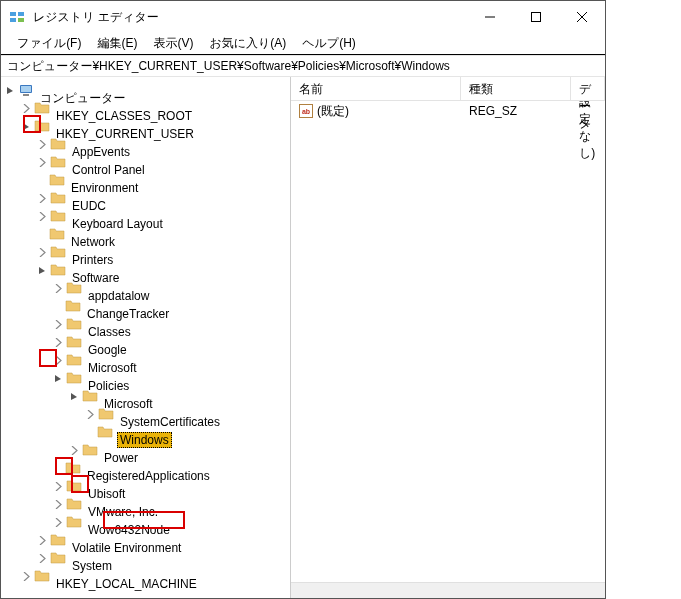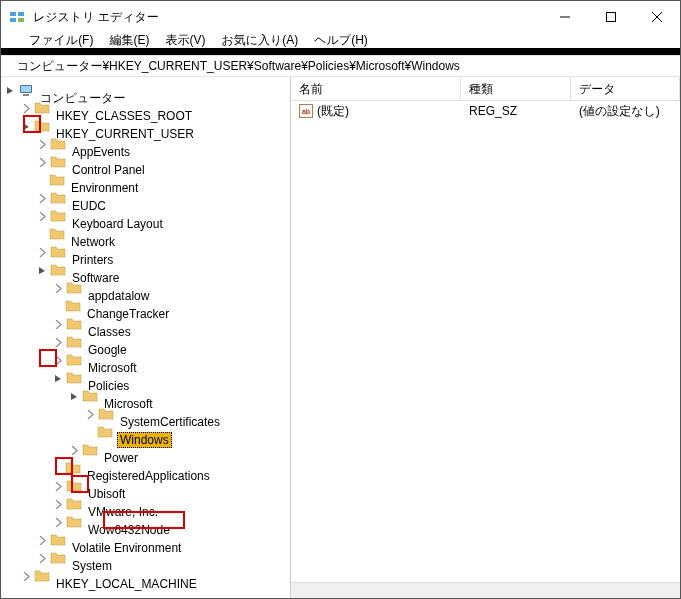--- a/index.html
+++ b/index.html
@@ -1,25 +1,25 @@
 <!DOCTYPE html>
 <html><head>
 <meta charset="utf-8">
 <style>
 * { margin: 0; padding: 0; box-sizing: border-box; font-family: "Yu Gothic UI", "Meiryo", sans-serif; font-size: 12px; }
 body { background: #fff; color: #000; }
-.window { width: 681px; height: 599px; border: 1px solid #555; display: flex; flex-direction: column; background: #fff; }
+.window { width: 606px; height: 599px; border: 1px solid #555; display: flex; flex-direction: column; background: #fff; }
 .titlebar { height: 32px; display: flex; align-items: center; padding-left: 8px; background: #fff; }
 .titlebar .app-icon { width: 16px; height: 16px; margin-right: 8px; }
 .titlebar .title { flex: 1; font-size: 12px; }
 .win-controls { display: flex; height: 100%; }
 .win-btn { width: 46px; display: flex; align-items: center; justify-content: center; }
-.menubar { height: 22px; display: flex; align-items: center; padding: 0 20px; background: #fff; border-bottom: 7px solid #000000; }
+.menubar { height: 22px; display: flex; align-items: center; padding: 0 8px; background: #fff; border-bottom: 1px solid #000000; }
 .menu-item { padding: 2px 8px; font-size: 12px; }
-.addressbar { height: 22px; border-top: 1px solid #e5e5e5; border-bottom: 1px solid #e5e5e5; padding: 2px 16px; font-size: 12px; display: flex; align-items: center; }
+.addressbar { height: 22px; border-top: 1px solid #e5e5e5; border-bottom: 1px solid #e5e5e5; padding: 2px 6px; font-size: 12px; display: flex; align-items: center; }
 .content { flex: 1; display: flex; overflow: hidden; }
 .tree-pane { width: 290px; border-right: 1px solid #ccc; overflow-y: auto; padding: 4px 0 4px 2px; position: relative; }
 .tree-pane::-webkit-scrollbar { width: 16px; }
 .tree-pane::-webkit-scrollbar-track { background: #f0f0f0; }
 .tree-pane::-webkit-scrollbar-thumb { background: #c0c0c0; }
 .list-pane { flex: 1; display: flex; flex-direction: column; }
 .list-header { height: 24px; display: flex; border-bottom: 1px solid #e3e3e3; }
 .list-header .col { padding: 4px 8px; font-size: 12px; border-right: 1px solid #e3e3e3; }
 .list-body { flex: 1; overflow: auto; }
 .list-row { display: flex; height: 20px; align-items: center; }

